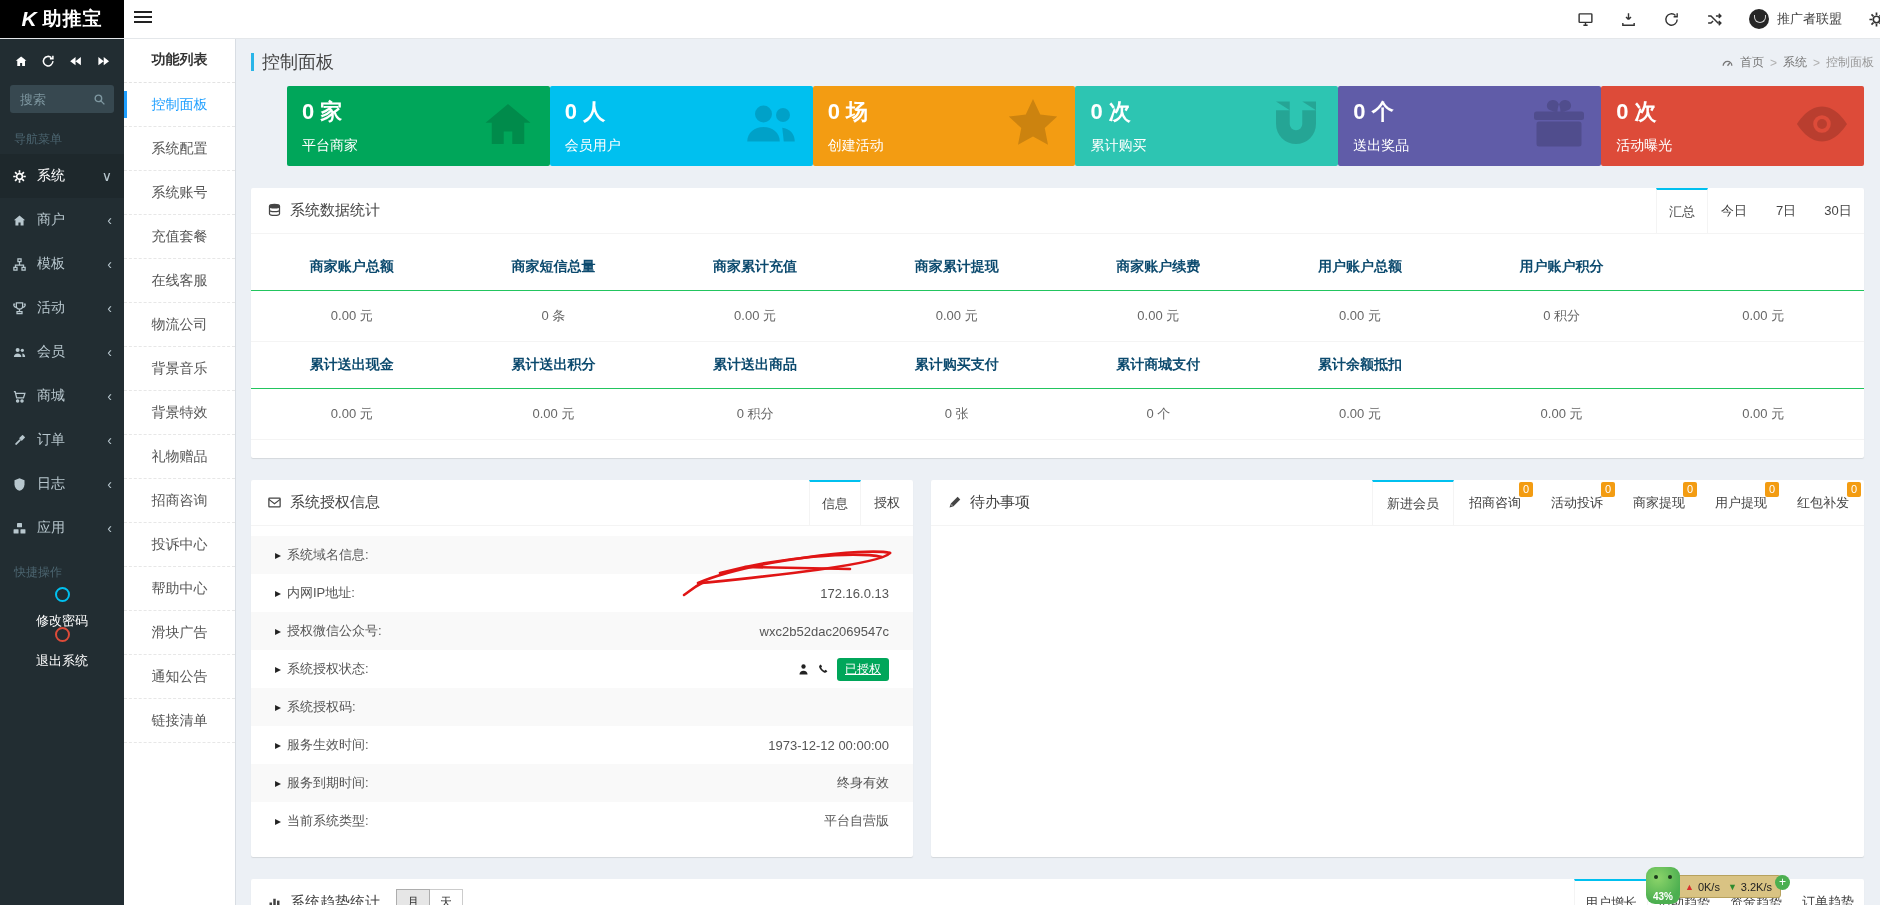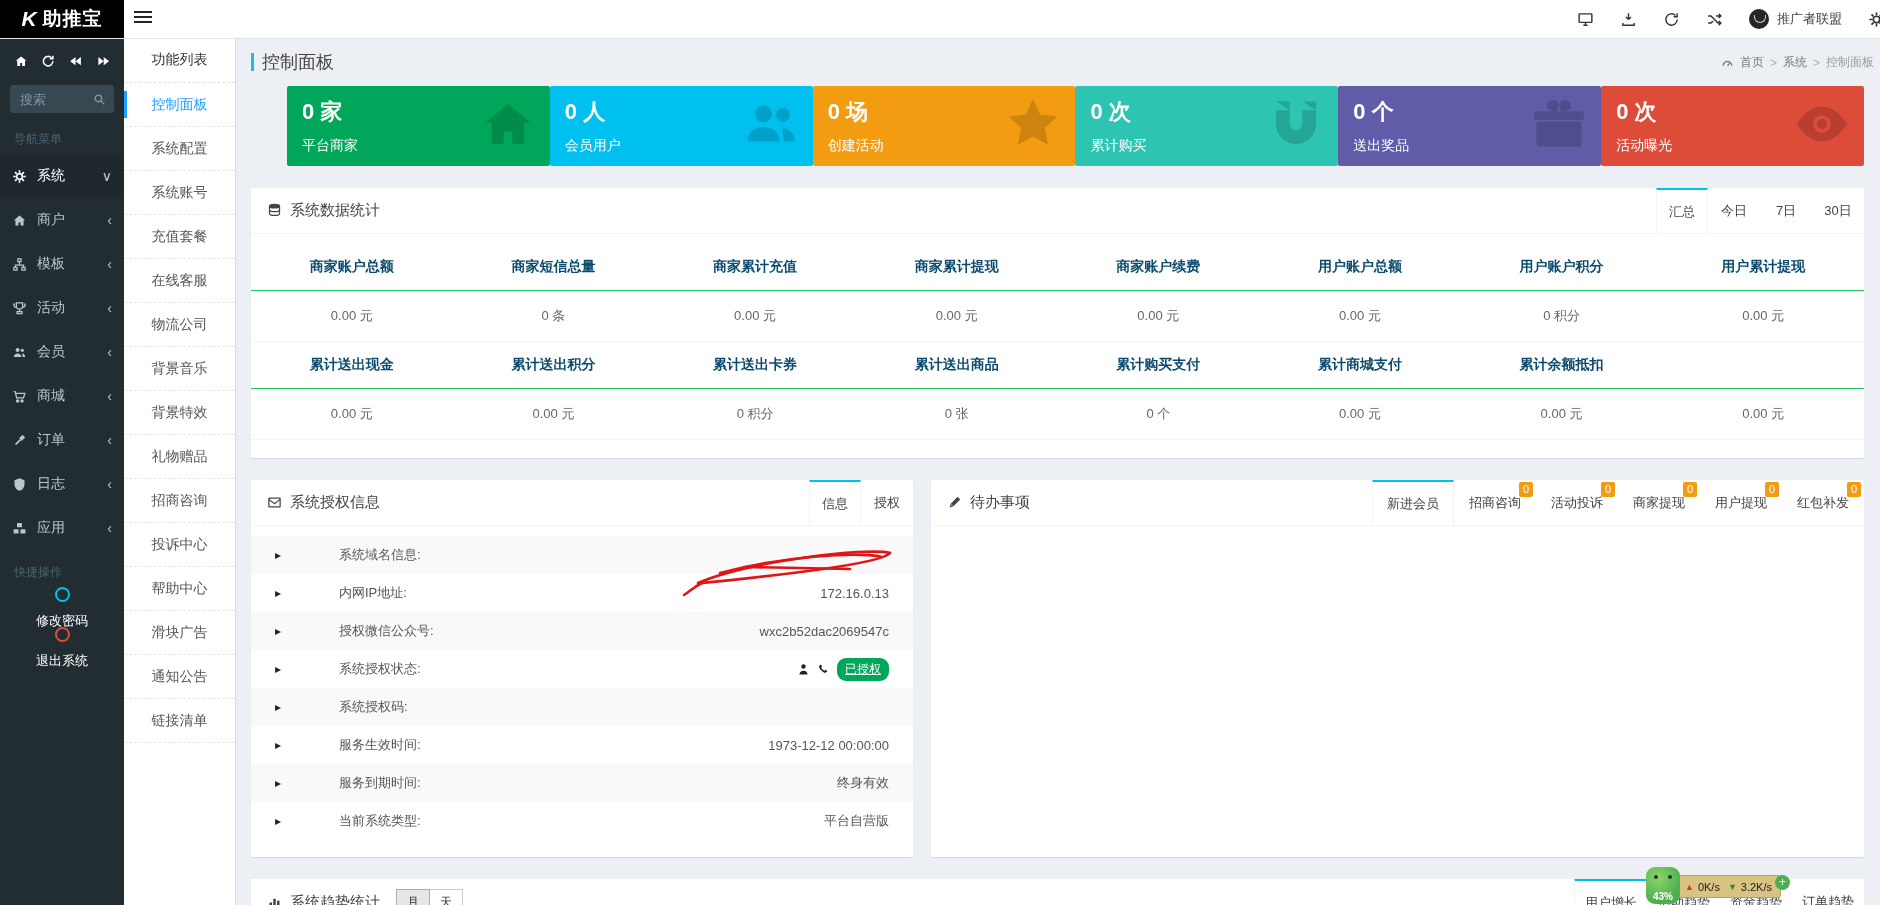--- a/index.html
+++ b/index.html
@@ -35,21 +35,21 @@
   .smenu li .lbl{flex:1;}
   .smenu li .chev{font-size:14px;color:#b8c7ce;}
   .smenu li.active{color:#fff;background:#1e282c;}
   .quick{list-style:none;margin:0;padding:0;}
   .quick li{height:40px;display:flex;align-items:center;gap:10px;padding:0 14px;color:#fff;font-size:13px;cursor:pointer;flex-direction:column;}
   .ring{width:11px;height:11px;border-radius:50%;border:2px solid;flex:none;}
   .ring.blue{border-color:#00c0ef;}
   .ring.red{border-color:#dd4b39;}
   
   .submenu{position:absolute;top:38px;left:124px;width:111px;bottom:0;background:#fff;border-right:1px solid #d8dde3;}
-  .submenu .head{height:44px;display:flex;align-items:center;justify-content:center;font-weight:normal;font-size:14px;color:#333;border-bottom:1px dashed #e3e3e3;}
+  .submenu .head{height:44px;display:flex;align-items:center;justify-content:center;font-weight:bold;font-size:14px;color:#333;border-bottom:1px dashed #e3e3e3;}
   .submenu ul{list-style:none;margin:0;padding:0;}
   .submenu li{height:43px;display:flex;align-items:center;justify-content:center;font-size:14px;color:#555;border-bottom:1px dashed #e7e7e7;cursor:pointer;position:relative;}
   .submenu li.active{color:#1e9fff;}
   .submenu li.active:before{content:"";position:absolute;left:0;top:8px;bottom:8px;width:3px;background:#1e9fff;}
   
   .content{position:absolute;top:38px;left:235px;right:0;bottom:0;padding:0 16px;overflow:hidden;}
   .page-head{height:48px;display:flex;align-items:center;position:relative;}
   .page-title{display:flex;align-items:center;gap:8px;font-size:18px;color:#444;}
   .page-title:before{content:"";width:3px;height:18px;background:#29b5e8;display:inline-block;}
   .breadcrumb{position:absolute;right:-10px;top:16px;display:flex;align-items:center;gap:6px;font-size:12px;color:#777;white-space:nowrap;}
@@ -79,23 +79,23 @@
   .srow.h div{font-weight:bold;font-size:14px;color:#0c4a6e;padding:14px 4px;}
   .srow.v div{font-size:13px;color:#666;padding:16px 4px;border-top:1px solid #22c55e;border-bottom:1px solid #f4f4f4;}
   
   .two-col{display:flex;gap:18px;margin-top:22px;align-items:stretch;}
   .auth-panel{width:662px;flex:none;margin-top:0;}
   .todo-panel{flex:1;margin-top:0;min-width:0;}
   .auth-body{padding:10px 0 16px;}
   .arow{height:38px;display:flex;align-items:center;position:relative;}
   .arow:nth-child(odd){background:#f9f9f9;}
   .arow .caret{width:12px;margin-left:24px;color:#222;font-size:12px;cursor:pointer;}
-  .arow .albl{margin-left:52px;color:#555;}
+  .arow .albl{color:#555;}
   .arow .aval{margin-left:auto;margin-right:24px;color:#555;display:flex;align-items:center;gap:7px;position:relative;}
-  .abadge{background:#00a65a;color:#fff;font-size:12px;padding:3px 8px;border-radius:9px;text-decoration:underline;}
+  .abadge{background:#00a65a;color:#fff;font-size:12px;padding:3px 8px;border-radius:3px;text-decoration:underline;}
   .aicon{width:13px;height:13px;color:#222;}
   .scribble{position:absolute;right:-16px;top:-16px;width:215px;height:60px;pointer-events:none;overflow:visible;}
   .todo-body{height:331px;}
   .todo-panel .tab{min-width:82px;}
   
   .trend-head{height:46px;display:flex;align-items:center;border-bottom:1px solid #f4f4f4;}
   .trend-head .ptitle{padding:0 0 0 16px;}
   .mini-btns{display:flex;margin-left:16px;}
   .mini-btn{font-size:12px;padding:4px 10px;border:1px solid #adadad;background:#e6e6e6;cursor:pointer;color:#333;}
   .mini-btn + .mini-btn{border-left:none;background:#fff;border-color:#ccc;}
@@ -422,36 +422,34 @@
     </div>
     <div class="stats-body">
       <div class="srow h">
         <div>商家账户总额</div>
           <div>商家短信总量</div>
           <div>商家累计充值</div>
           <div>商家累计提现</div>
           <div>商家账户续费</div>
           <div>用户账户总额</div>
           <div>用户账户积分</div>
-          <div>用户累计提现</div>
       </div>
       <div class="srow v">
         <div>0.00 元</div>
           <div>0 条</div>
           <div>0.00 元</div>
           <div>0.00 元</div>
           <div>0.00 元</div>
           <div>0.00 元</div>
           <div>0 积分</div>
           <div>0.00 元</div>
       </div>
       <div class="srow h">
           <div>累计送出现金</div>
           <div>累计送出积分</div>
-          <div>累计送出卡券</div>
           <div>累计送出商品</div>
           <div>累计购买支付</div>
           <div>累计商城支付</div>
           <div>累计余额抵扣</div>
       </div>
       <div class="srow v">
         <div>0.00 元</div>
           <div>0.00 元</div>
           <div>0 积分</div>
           <div>0 张</div>

